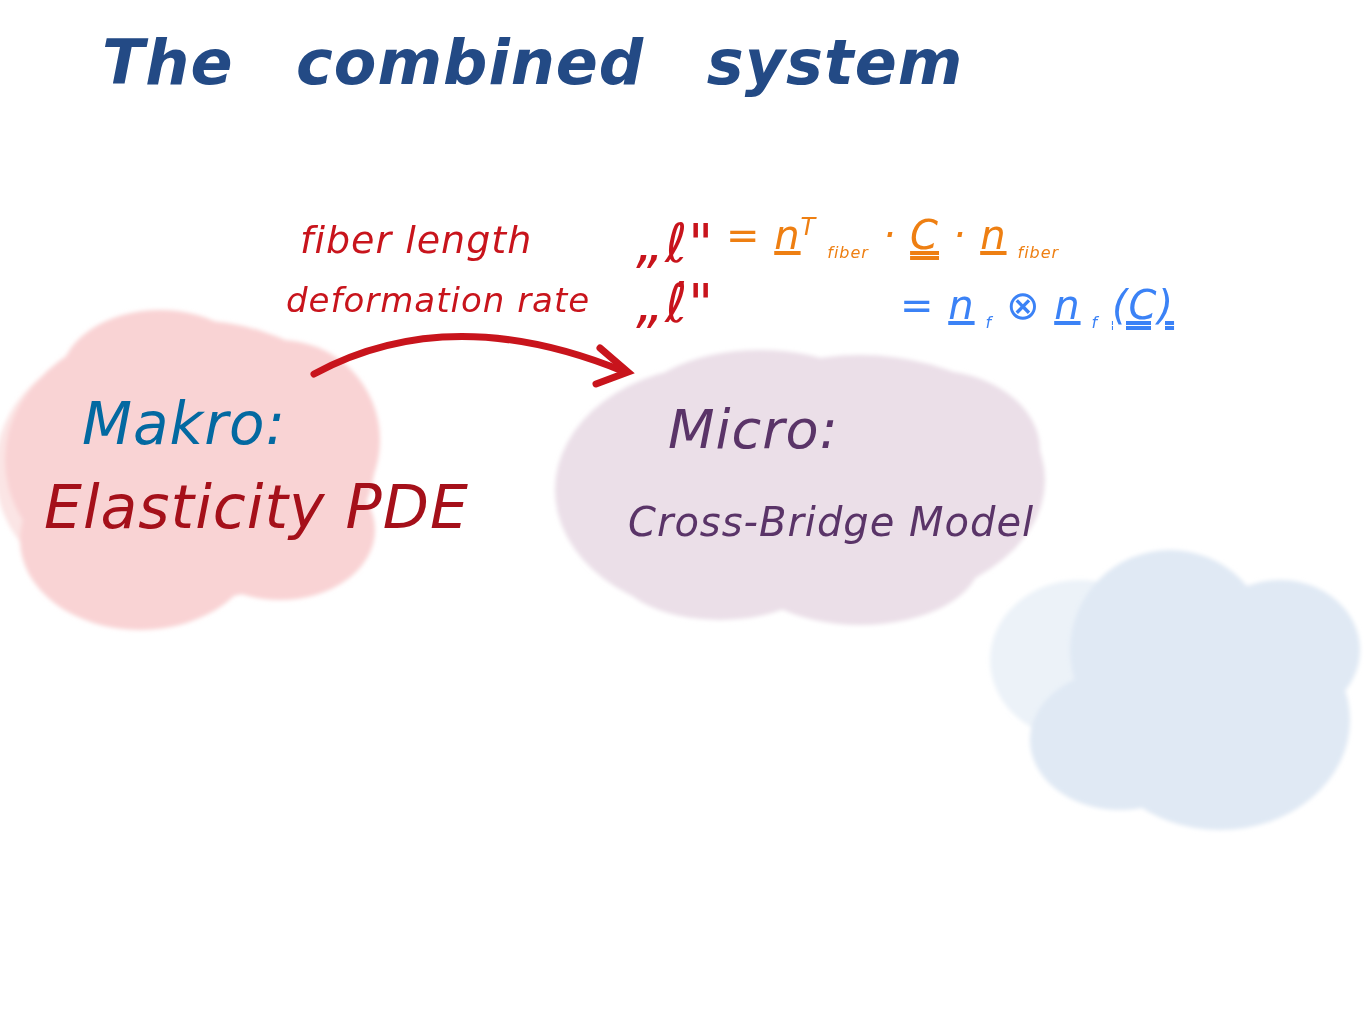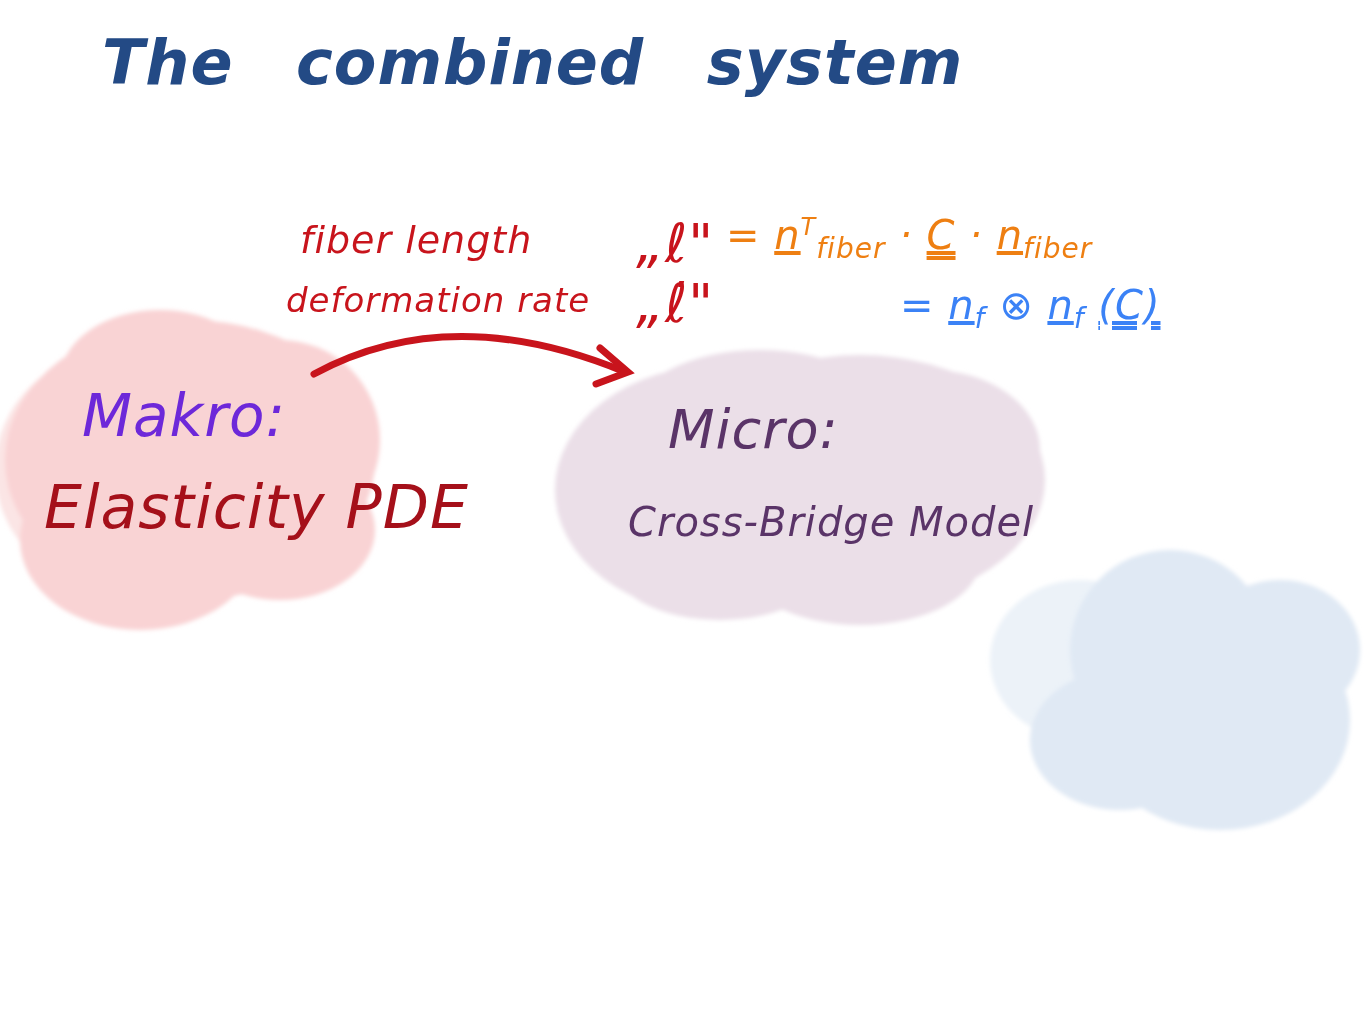--- a/index.html
+++ b/index.html
@@ -10,26 +10,26 @@
     }
     .abs { position: absolute; white-space: nowrap; }
     .hand { font-family: "DejaVu Sans", sans-serif; font-style: oblique; letter-spacing: 1px; }
     #title { left: 80px; top: 26px; font-size: 62px; color: #234a85; font-weight: bold; word-spacing: 40px; margin-left: 22px; }
     svg.bg { position: absolute; left: 0; top: 0; }
     #transfer-label-1 { left: 300px; top: 218px; font-size: 38px; color: #c8141c; font-style: italic; }
     #transfer-label-2 { left: 286px; top: 280px; font-size: 34px; color: #c8141c; }
     #sym-l { left: 636px; top: 212px; font-size: 54px; color: #c8141c; }
     #sym-ldot { left: 636px; top: 272px; font-size: 54px; color: #c8141c; }
     #eq1 { left: 726px; top: 212px; font-size: 40px; color: #ee7f12; }
-    #eq1 sub, #eq2 sub { font-size: 28px; }
+    #eq1 sub, #eq2 sub { font-size: 16px; margin-left: 11px; }
     #eq1 sup { font-size: 24px; }
     #eq2 { left: 900px; top: 282px; font-size: 40px; color: #3b82f6; }
     .u { text-decoration: underline; }
     .uu { text-decoration: underline double; }
-    #makro-title { left: 82px; top: 382px; font-size: 58px; color: #6d28d9; }
+    #makro-title { left: 82px; top: 390px; font-size: 58px; color: #0369a1; }
     #makro-sub { left: 44px; top: 472px; font-size: 60px; color: #a5101a; }
     #micro-title { left: 668px; top: 398px; font-size: 54px; color: #5a3468; text-align: center; }
     #micro-sub { left: 628px; top: 478px; font-size: 40px; color: #5a3468; margin-top: 21px; }
   </style>
 </head>
 <body>
 
 <svg class="bg" width="1366" height="1024">
   <defs>
     <filter id="soft" x="-20%" y="-20%" width="140%" height="140%">

